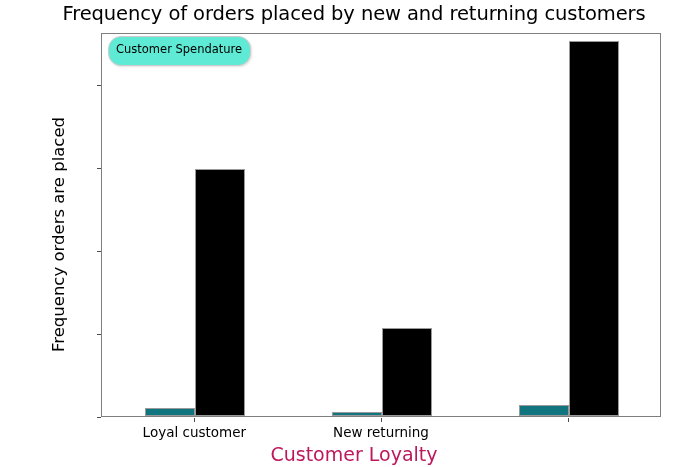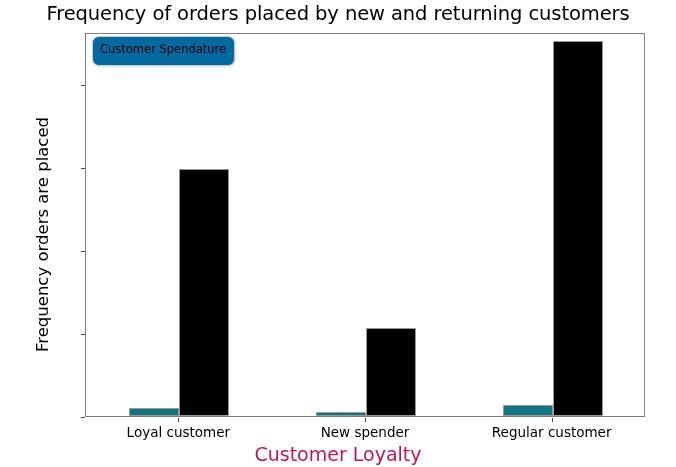--- a/index.html
+++ b/index.html
@@ -11,21 +11,21 @@
     width: 676px;
     height: 467px;
     position: relative;
     overflow: hidden;
     font-family: "DejaVu Sans", sans-serif;
     color: #000000;
   }
 
   #figure {
     position: absolute;
-    left: 0; top: 0;
+    left: 16px; top: 0;
     width: 612px;
     height: 467px;
     background: #ffffff;
   }
 
   
   #chart-title {
     position: absolute;
     left: 0;
     top: 2px;
@@ -105,23 +105,23 @@
     font-size: 19px;
     color: #be185d;
   }
 
   
   #legend {
     position: absolute;
     left: 92px;
     top: 36px;
     padding: 5px 8px 6px 7px;
-    background: #0369a1;
+    background: #5eead4;
     border: 1px solid #cccccc;
-    border-radius: 7px;
+    border-radius: 13px;
     box-shadow: 1px 1px 2px rgba(0,0,0,0.12);
   }
   #legend-title {
     font-size: 11.5px;
     color: #000000;
     margin-bottom: 3px;
     white-space: nowrap;
   }
   .legend-row {
     display: flex;
@@ -174,16 +174,15 @@
   </div>
 
 <div class="ytick-mark" style="top: 417px;"></div>
     <div class="ytick-mark" style="top: 333.973px;"></div>
     <div class="ytick-mark" style="top: 250.946px;"></div>
     <div class="ytick-mark" style="top: 167.919px;"></div>
     <div class="ytick-mark" style="top: 84.8919px;"></div>
     <div class="xtick-mark" style="left: 178.333px;"></div>
     <div class="xtick-label" style="left: 178.333px;">Loyal customer</div>
     <div class="xtick-mark" style="left: 365px;"></div>
-    <div class="xtick-label" style="left: 365px;">New spender</div>
+    <div class="xtick-label" style="left: 365px;">New returning</div>
     <div class="xtick-mark" style="left: 551.667px;"></div>
-    <div class="xtick-label" style="left: 551.667px;">Regular customer</div>
   </div>
 
 </body></html>

